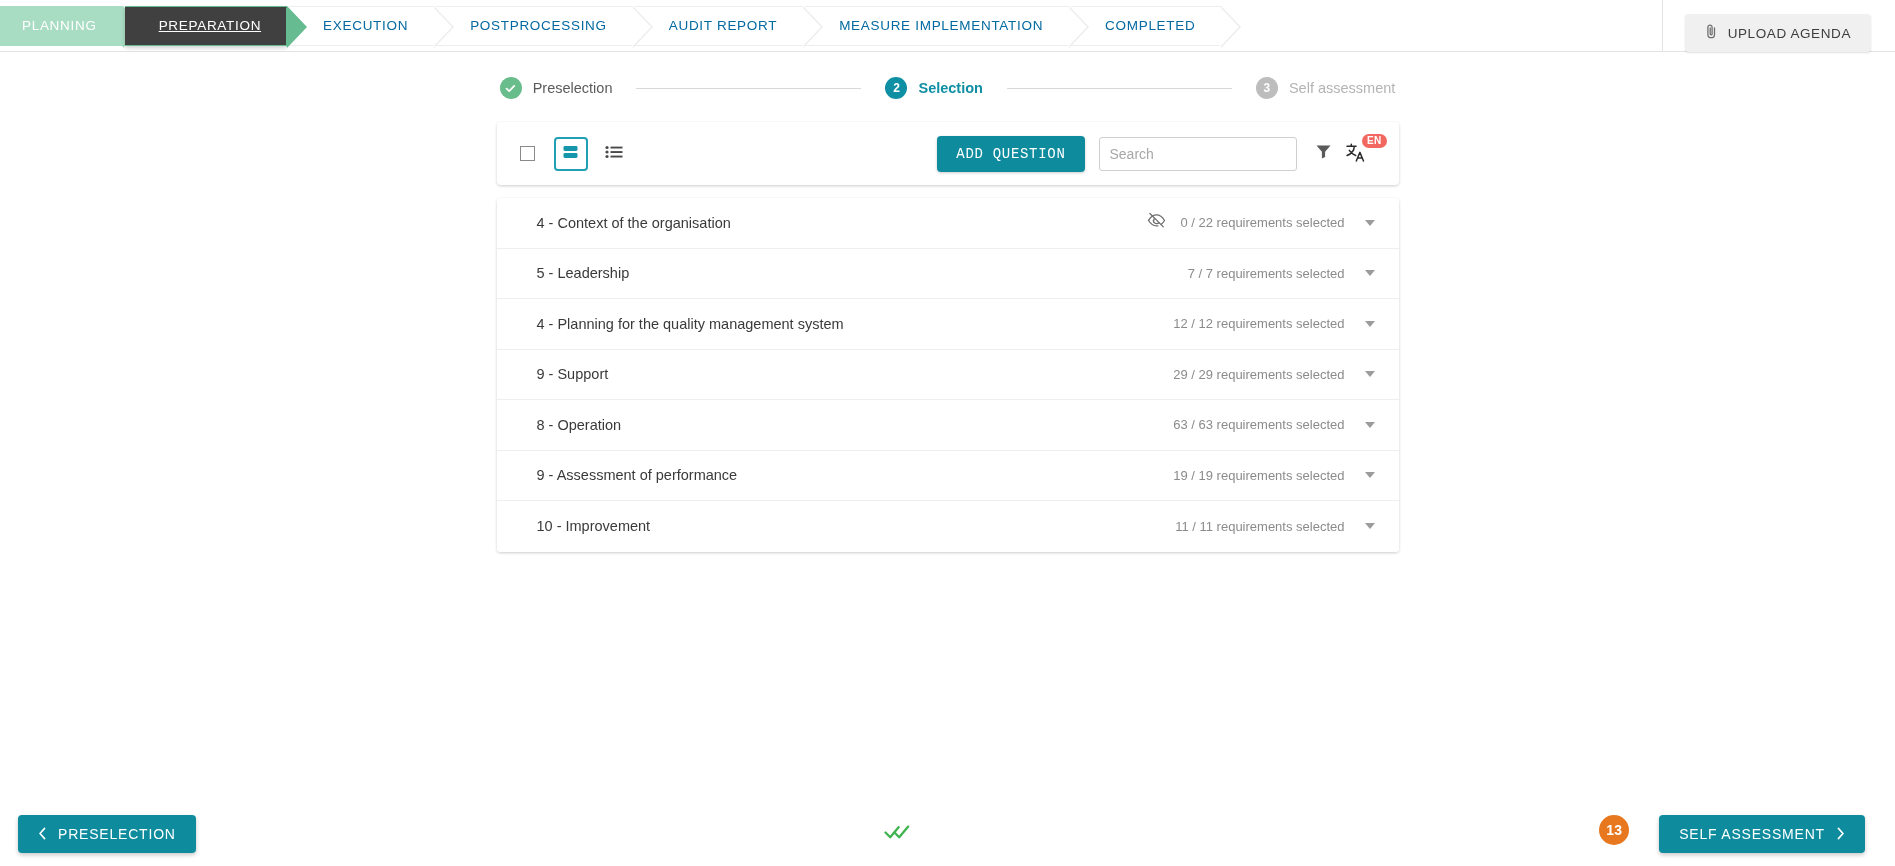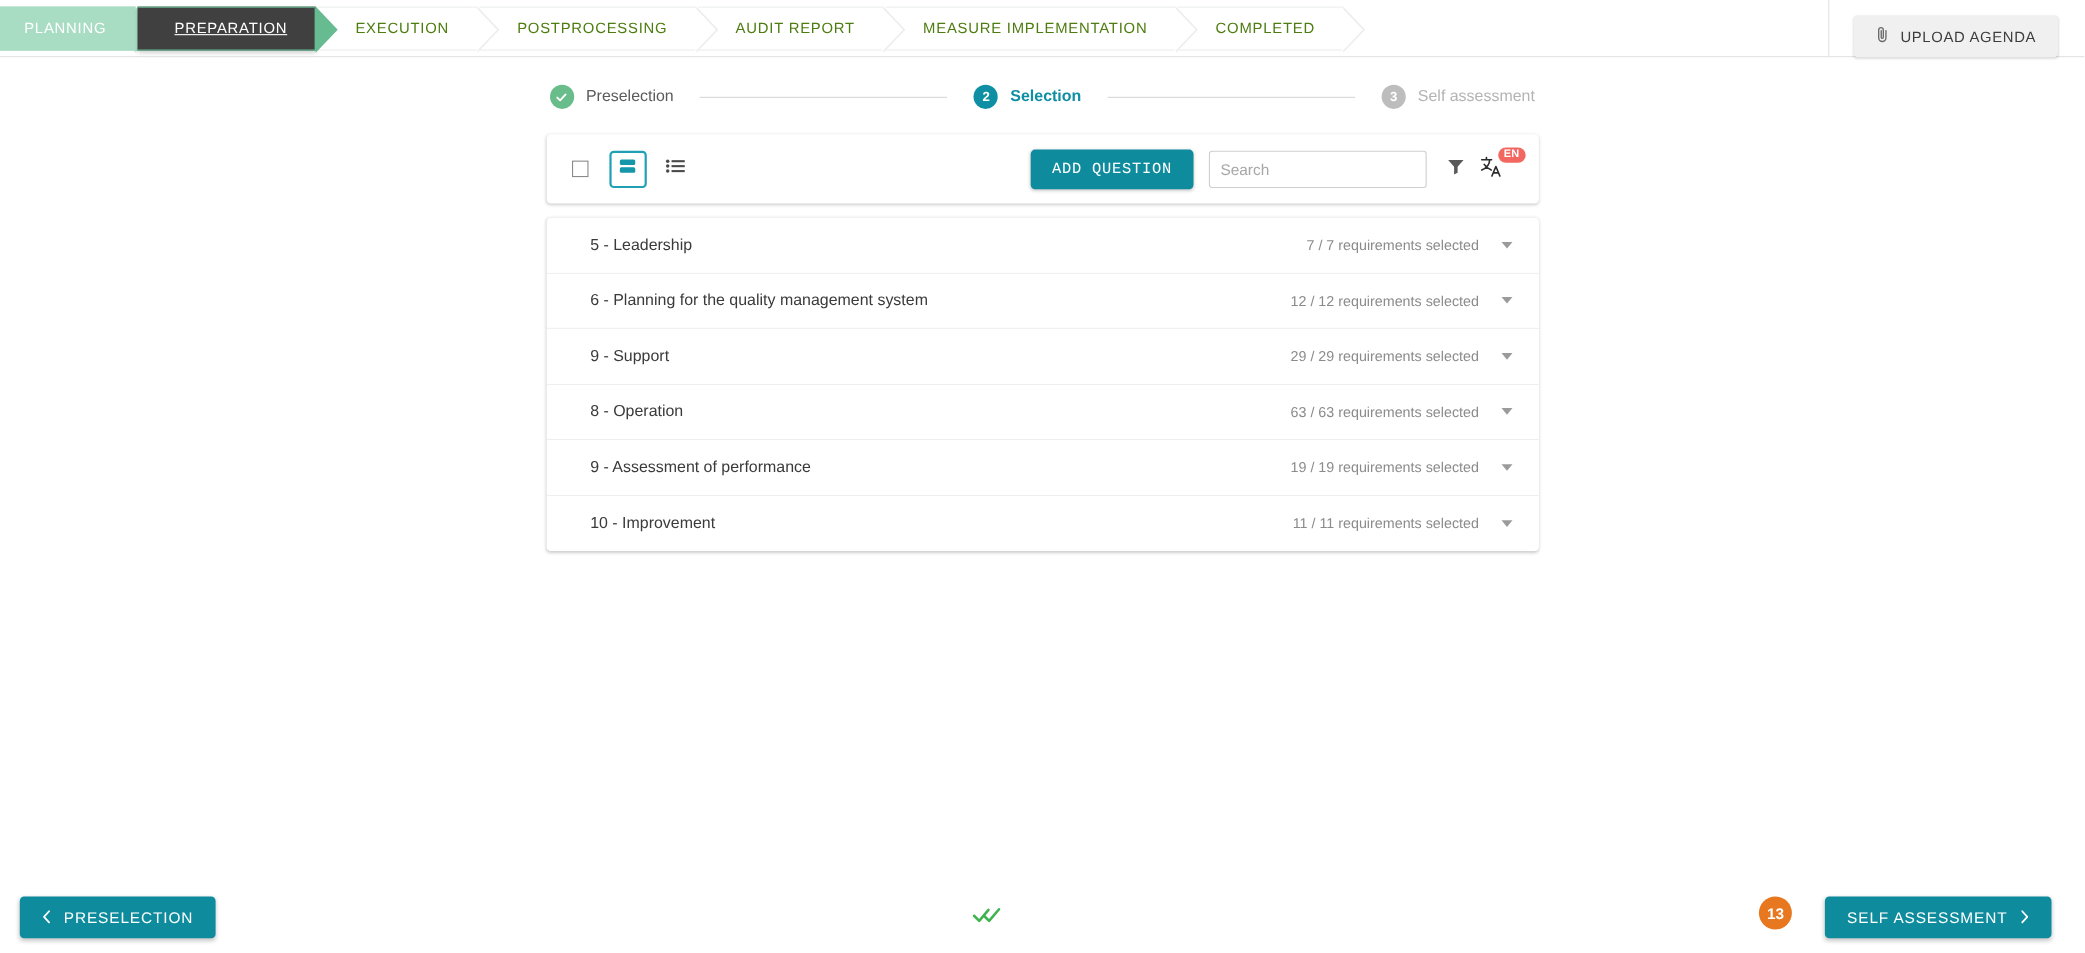--- a/index.html
+++ b/index.html
@@ -31,21 +31,21 @@
   .phase {
     position: relative;
     height: 40px;
     display: flex;
     align-items: center;
     justify-content: center;
     padding: 0 26px 0 34px;
     font-size: 13.5px;
     letter-spacing: 0.7px;
     font-weight: 400;
-    color: #4d7c0f;
+    color: #0369a1;
     background: #ffffff;
     border-top: 1px solid #eceded;
     border-bottom: 1px solid #eceded;
     margin-right: 2px;
     white-space: nowrap;
   }
   .phase::after {
     content: "";
     position: absolute;
     right: -20px;
@@ -430,31 +430,46 @@
           <path d="M2 5.2 h9 M6.3 3.2 v2 M9.2 5.4 c0 4.2 -3 7.4 -7.2 9.1 M4.3 9.4 c1.6 2.6 4.1 4.3 6.4 5.1" fill="none" stroke="#2b2b2b" stroke-width="1.5" stroke-linecap="round"></path>
           <path d="M11.3 20 l3.6 -8.6 l3.6 8.6 M12.7 17.1 h4.4" fill="none" stroke="#2b2b2b" stroke-width="1.5" stroke-linecap="round" stroke-linejoin="round"></path>
         </svg>
       </span>
       <span class="lang-badge">EN</span>
     </div>
   </div>
 
   <div class="card list-card">
 
+    <div class="list-row">
+      <span class="row-title">4 - Context of the organisation</span>
+      <span class="row-right">
+        <span>
+          <svg width="19" height="17" viewBox="0 0 20 18">
+            <path d="M1.5 9 C4 4.8 7 3 10 3 c3 0 6 1.8 8.5 6 c-1 1.7 -2.2 3 -3.4 3.9" fill="none" stroke="#6e6e6e" stroke-width="1.35" stroke-linecap="round"></path>
+            <path d="M12.6 11.2 A3.1 3.1 0 0 1 7.6 7.2" fill="none" stroke="#6e6e6e" stroke-width="1.35" stroke-linecap="round"></path>
+            <path d="M11.5 14.6 c-.5.1 -1 .15 -1.5 .15 c-3 0 -6 -1.8 -8.5 -6" fill="none" stroke="#6e6e6e" stroke-width="1.35" stroke-linecap="round"></path>
+            <path d="M3 1.6 L17.2 15.8" fill="none" stroke="#6e6e6e" stroke-width="1.35" stroke-linecap="round"></path>
+          </svg>
+        </span>
+        <span class="row-count">0 / 22 requirements selected</span>
+        <span class="caret"></span>
+      </span>
+    </div>
 
     <div class="list-row">
       <span class="row-title">5 - Leadership</span>
       <span class="row-right">
         <span class="row-count">7 / 7 requirements selected</span>
         <span class="caret"></span>
       </span>
     </div>
 
     <div class="list-row">
-      <span class="row-title">6 - Planning for the quality management system</span>
+      <span class="row-title">4 - Planning for the quality management system</span>
       <span class="row-right">
         <span class="row-count">12 / 12 requirements selected</span>
         <span class="caret"></span>
       </span>
     </div>
 
     <div class="list-row">
       <span class="row-title">9 - Support</span>
       <span class="row-right">
         <span class="row-count">29 / 29 requirements selected</span>

